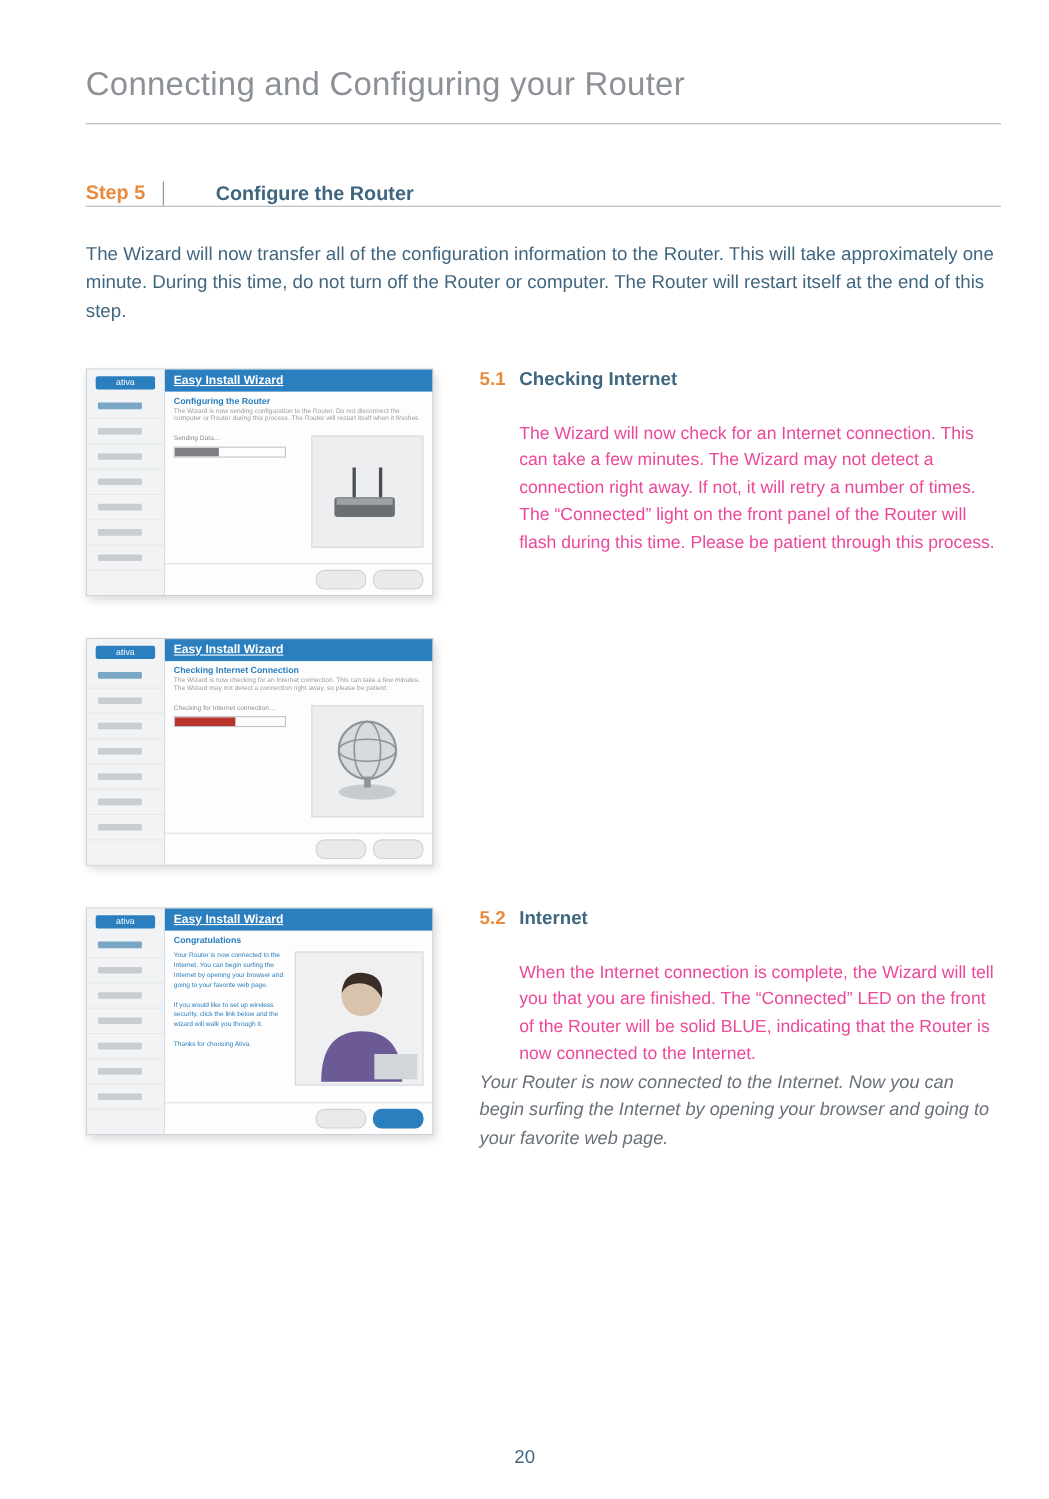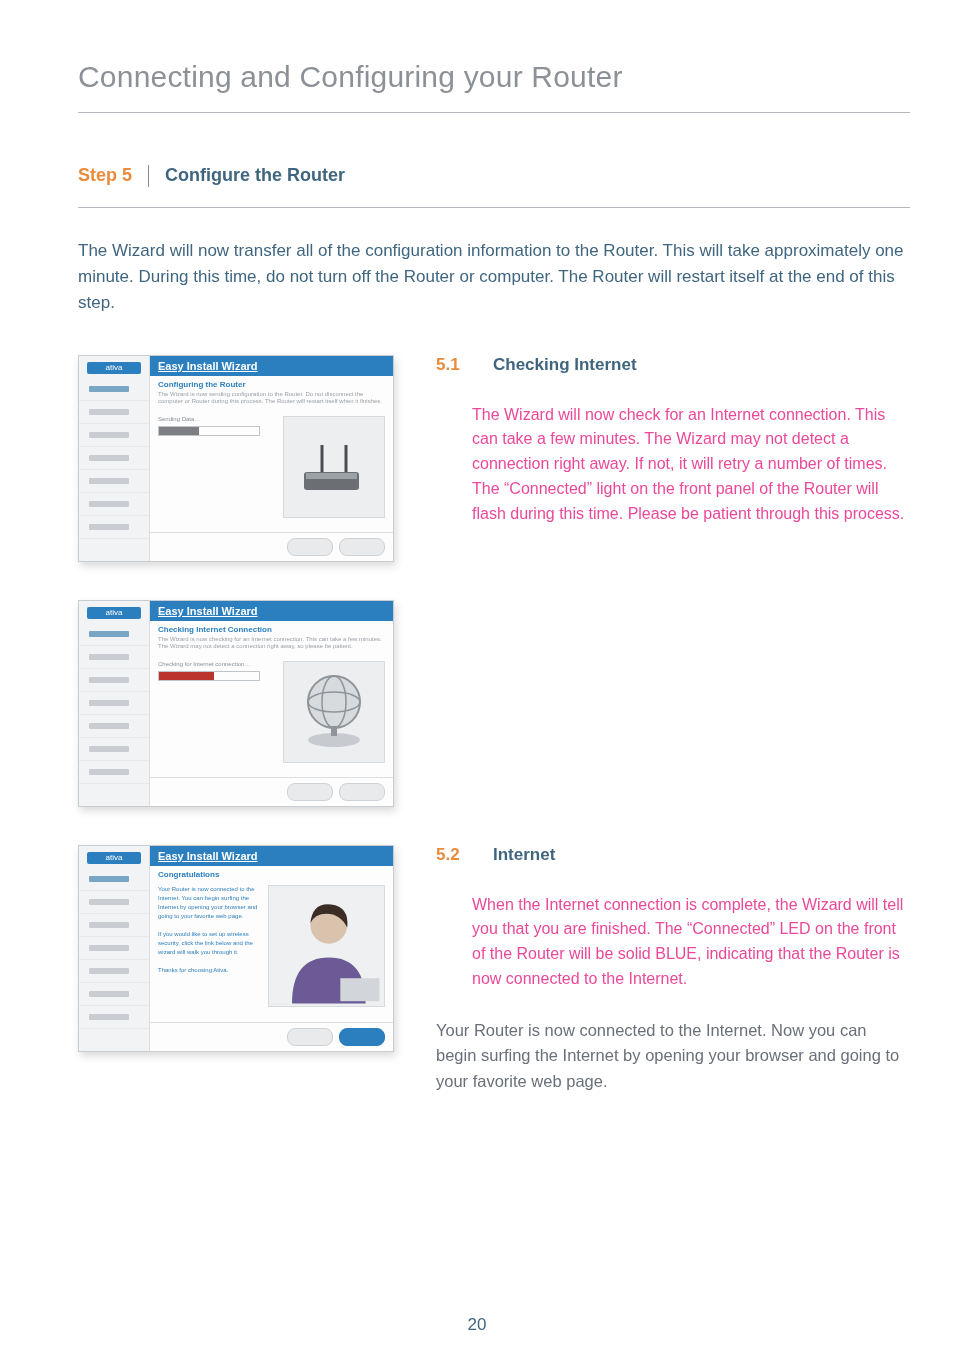--- a/index.html
+++ b/index.html
@@ -24,22 +24,23 @@
     letter-spacing: 0.2px;
     margin: 0 0 18px 0;
   }
   .title-rule {
     border: none;
     border-top: 1px solid #b3b7bb;
     margin: 0 0 52px 0;
   }
   .step-row {
     display: flex;
-    align-items: flex-start;
-    margin-bottom: 20px;
+    align-items: flex-end;
+    margin-bottom: 0;
+    gap: 31px;
   }
   .step-label {
     color: #e98b3c;
     font-weight: 600;
     font-size: 18px;
     padding-right: 16px;
     border-right: 1.5px solid #888c90;
     line-height: 1.2;
   }
   .step-title {
@@ -67,21 +68,20 @@
     width: 330px;
     flex-shrink: 0;
   }
   .text-col {
     flex: 1;
     padding-left: 28px;
   }
   .sub-head {
     display: flex;
     margin-bottom: 6px;
-    gap: 21px;
   }
   .sub-num {
     color: #e98b3c;
     font-weight: 600;
     font-size: 17px;
     width: 36px;
     flex-shrink: 0;
   }
   .sub-title {
     color: #3f657f;
@@ -92,21 +92,21 @@
     color: #ec4899;
     font-size: 16px;
     line-height: 1.55;
     padding-left: 36px;
     margin-top: 28px;
   }
   .follow-para {
     color: #697079;
     font-size: 16.5px;
     line-height: 1.55;
-    margin-top: 26px;
+    font-style: italic;
   }
   
   .wiz {
     width: 314px;
     height: 205px;
     border: 1px solid #c8cdd1;
     background: #fdfdfd;
     box-shadow: 2px 4px 8px rgba(0,0,0,0.15);
     display: flex;
     position: relative;

